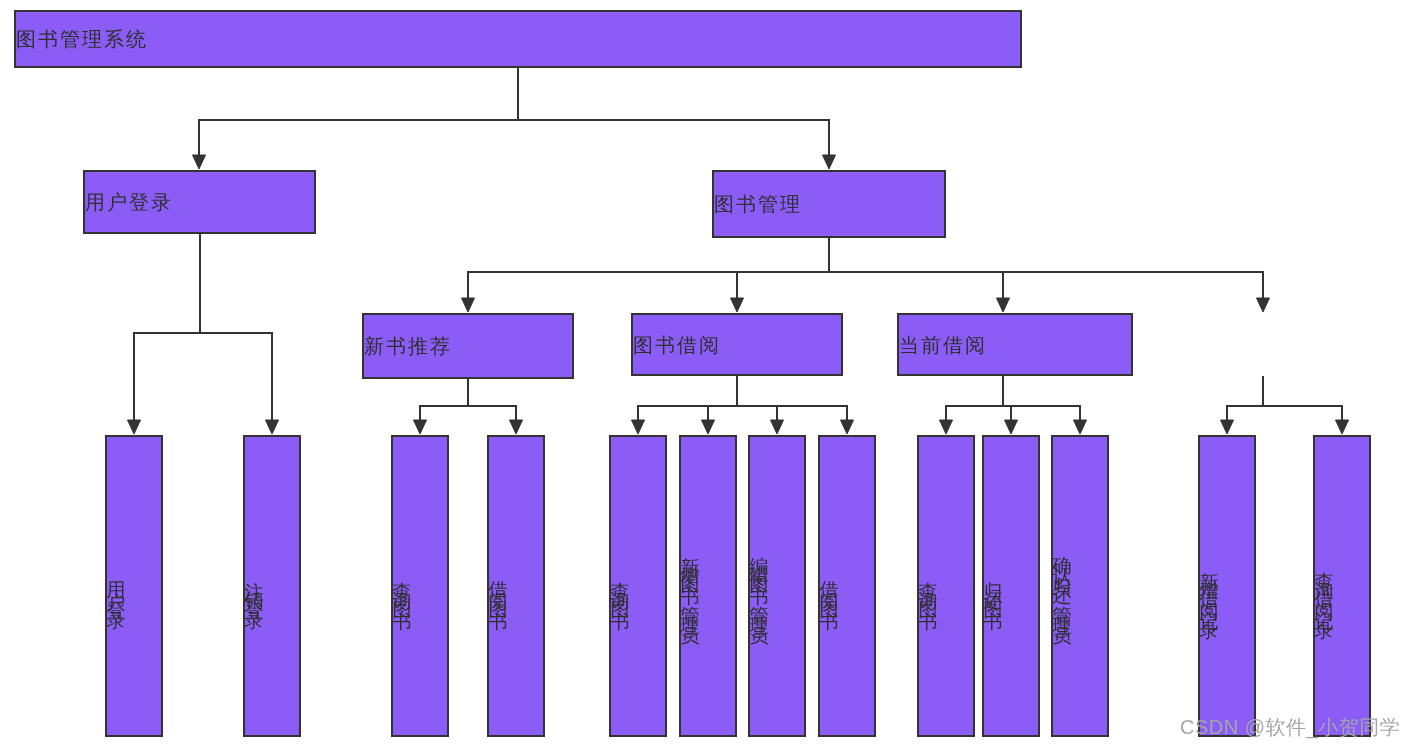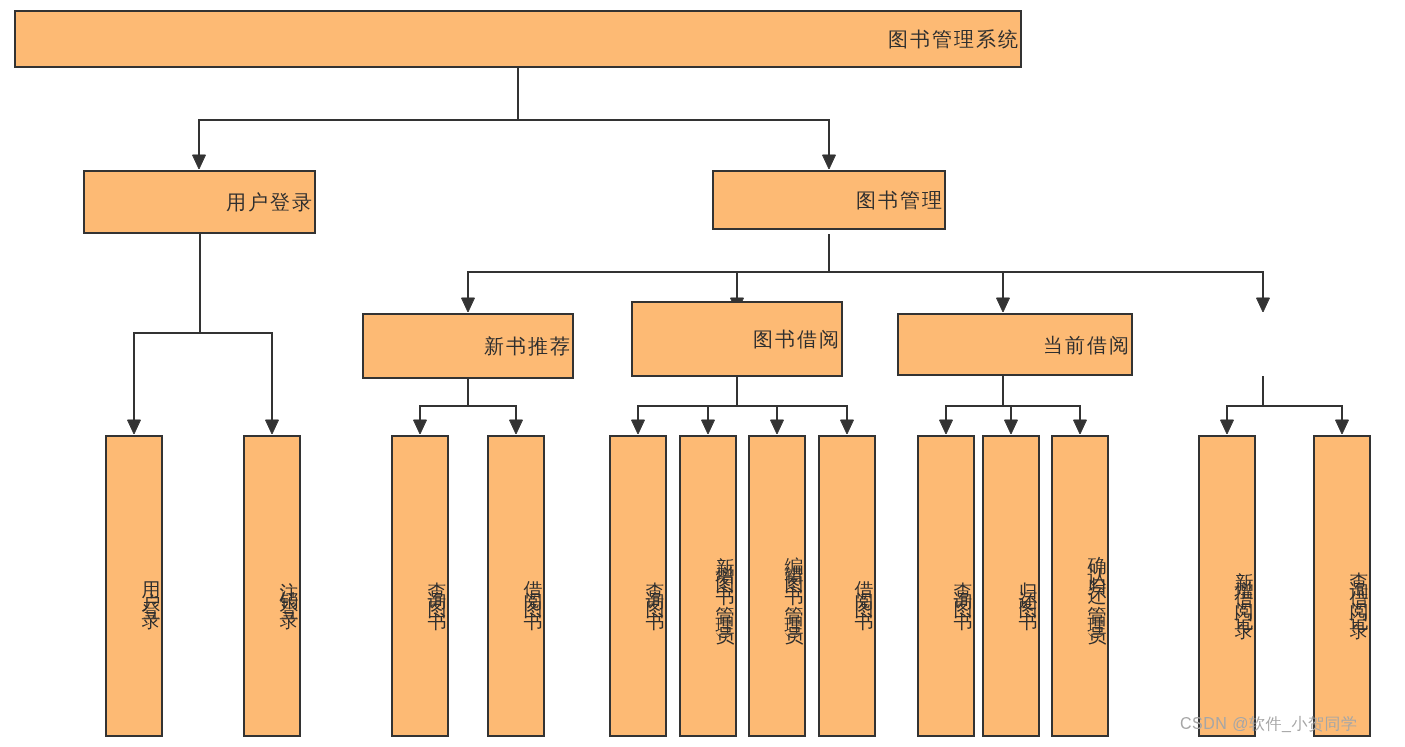--- a/index.html
+++ b/index.html
@@ -8,37 +8,37 @@
     width:1405px;height:747px;
     background:#ffffff;
     font-family:"Liberation Sans","DejaVu Sans",sans-serif;
     overflow:hidden;
   }
   .wires{position:absolute;left:0;top:0;}
   .wires line{stroke:#333333;stroke-width:2;}
   .wires polygon{fill:#333333;stroke:#333333;}
   .box{
     position:absolute;box-sizing:border-box;
-    background:#fdba74;border:2px solid #333333;
-    display:flex;align-items:center;justify-content:flex-end;
+    background:#8b5cf6;border:2px solid #333333;
+    display:flex;align-items:center;justify-content:flex-start;
     z-index:2;
   }
   .hbox .lbl{
     font-size:20px;color:#2f2f2f;letter-spacing:2px;
     white-space:nowrap;line-height:1.2;
   }
   .vbox .lbl{
     writing-mode:vertical-rl;
     font-size:19px;color:#2f2f2f;
     letter-spacing:10px;line-height:1;
     white-space:nowrap;
   }
   .watermark{
     position:absolute;left:1180px;top:714px;
-    font-size:16px;color:#a6a6a6;
+    font-size:20px;color:#a6a6a6;
     letter-spacing:0.5px;z-index:5;white-space:nowrap;
   }
 </style>
 </head>
 <body>
 
 <div class="canvas">
 
   <svg class="wires" width="1405" height="747">
 
@@ -102,28 +102,28 @@
     <polygon points="1335.5,420 1348.5,420 1342,434"></polygon>
   </svg>
 
   <div class="box hbox" style="left:14px;top:10px;width:1008px;height:58px">
     <span class="lbl">图书管理系统</span>
   </div>
 
   <div class="box hbox" style="left:83px;top:170px;width:233px;height:64px">
     <span class="lbl">用户登录</span>
   </div>
-  <div class="box hbox" style="left:712px;top:170px;width:234px;height:60px">
+  <div class="box hbox" style="left:712px;top:170px;width:234px;height:68px">
     <span class="lbl">图书管理</span>
   </div>
 
   <div class="box hbox" style="left:362px;top:313px;width:212px;height:66px">
     <span class="lbl">新书推荐</span>
   </div>
-  <div class="box hbox" style="left:631px;top:301px;width:212px;height:76px">
+  <div class="box hbox" style="left:631px;top:313px;width:212px;height:63px">
     <span class="lbl">图书借阅</span>
   </div>
   <div class="box hbox" style="left:897px;top:313px;width:236px;height:63px">
     <span class="lbl">当前借阅</span>
   </div>
 
   <div class="box vbox" style="left:105px;top:435px;width:58px;height:302px">
     <span class="lbl">用户登录</span>
   </div>
   <div class="box vbox" style="left:243px;top:435px;width:58px;height:302px">

